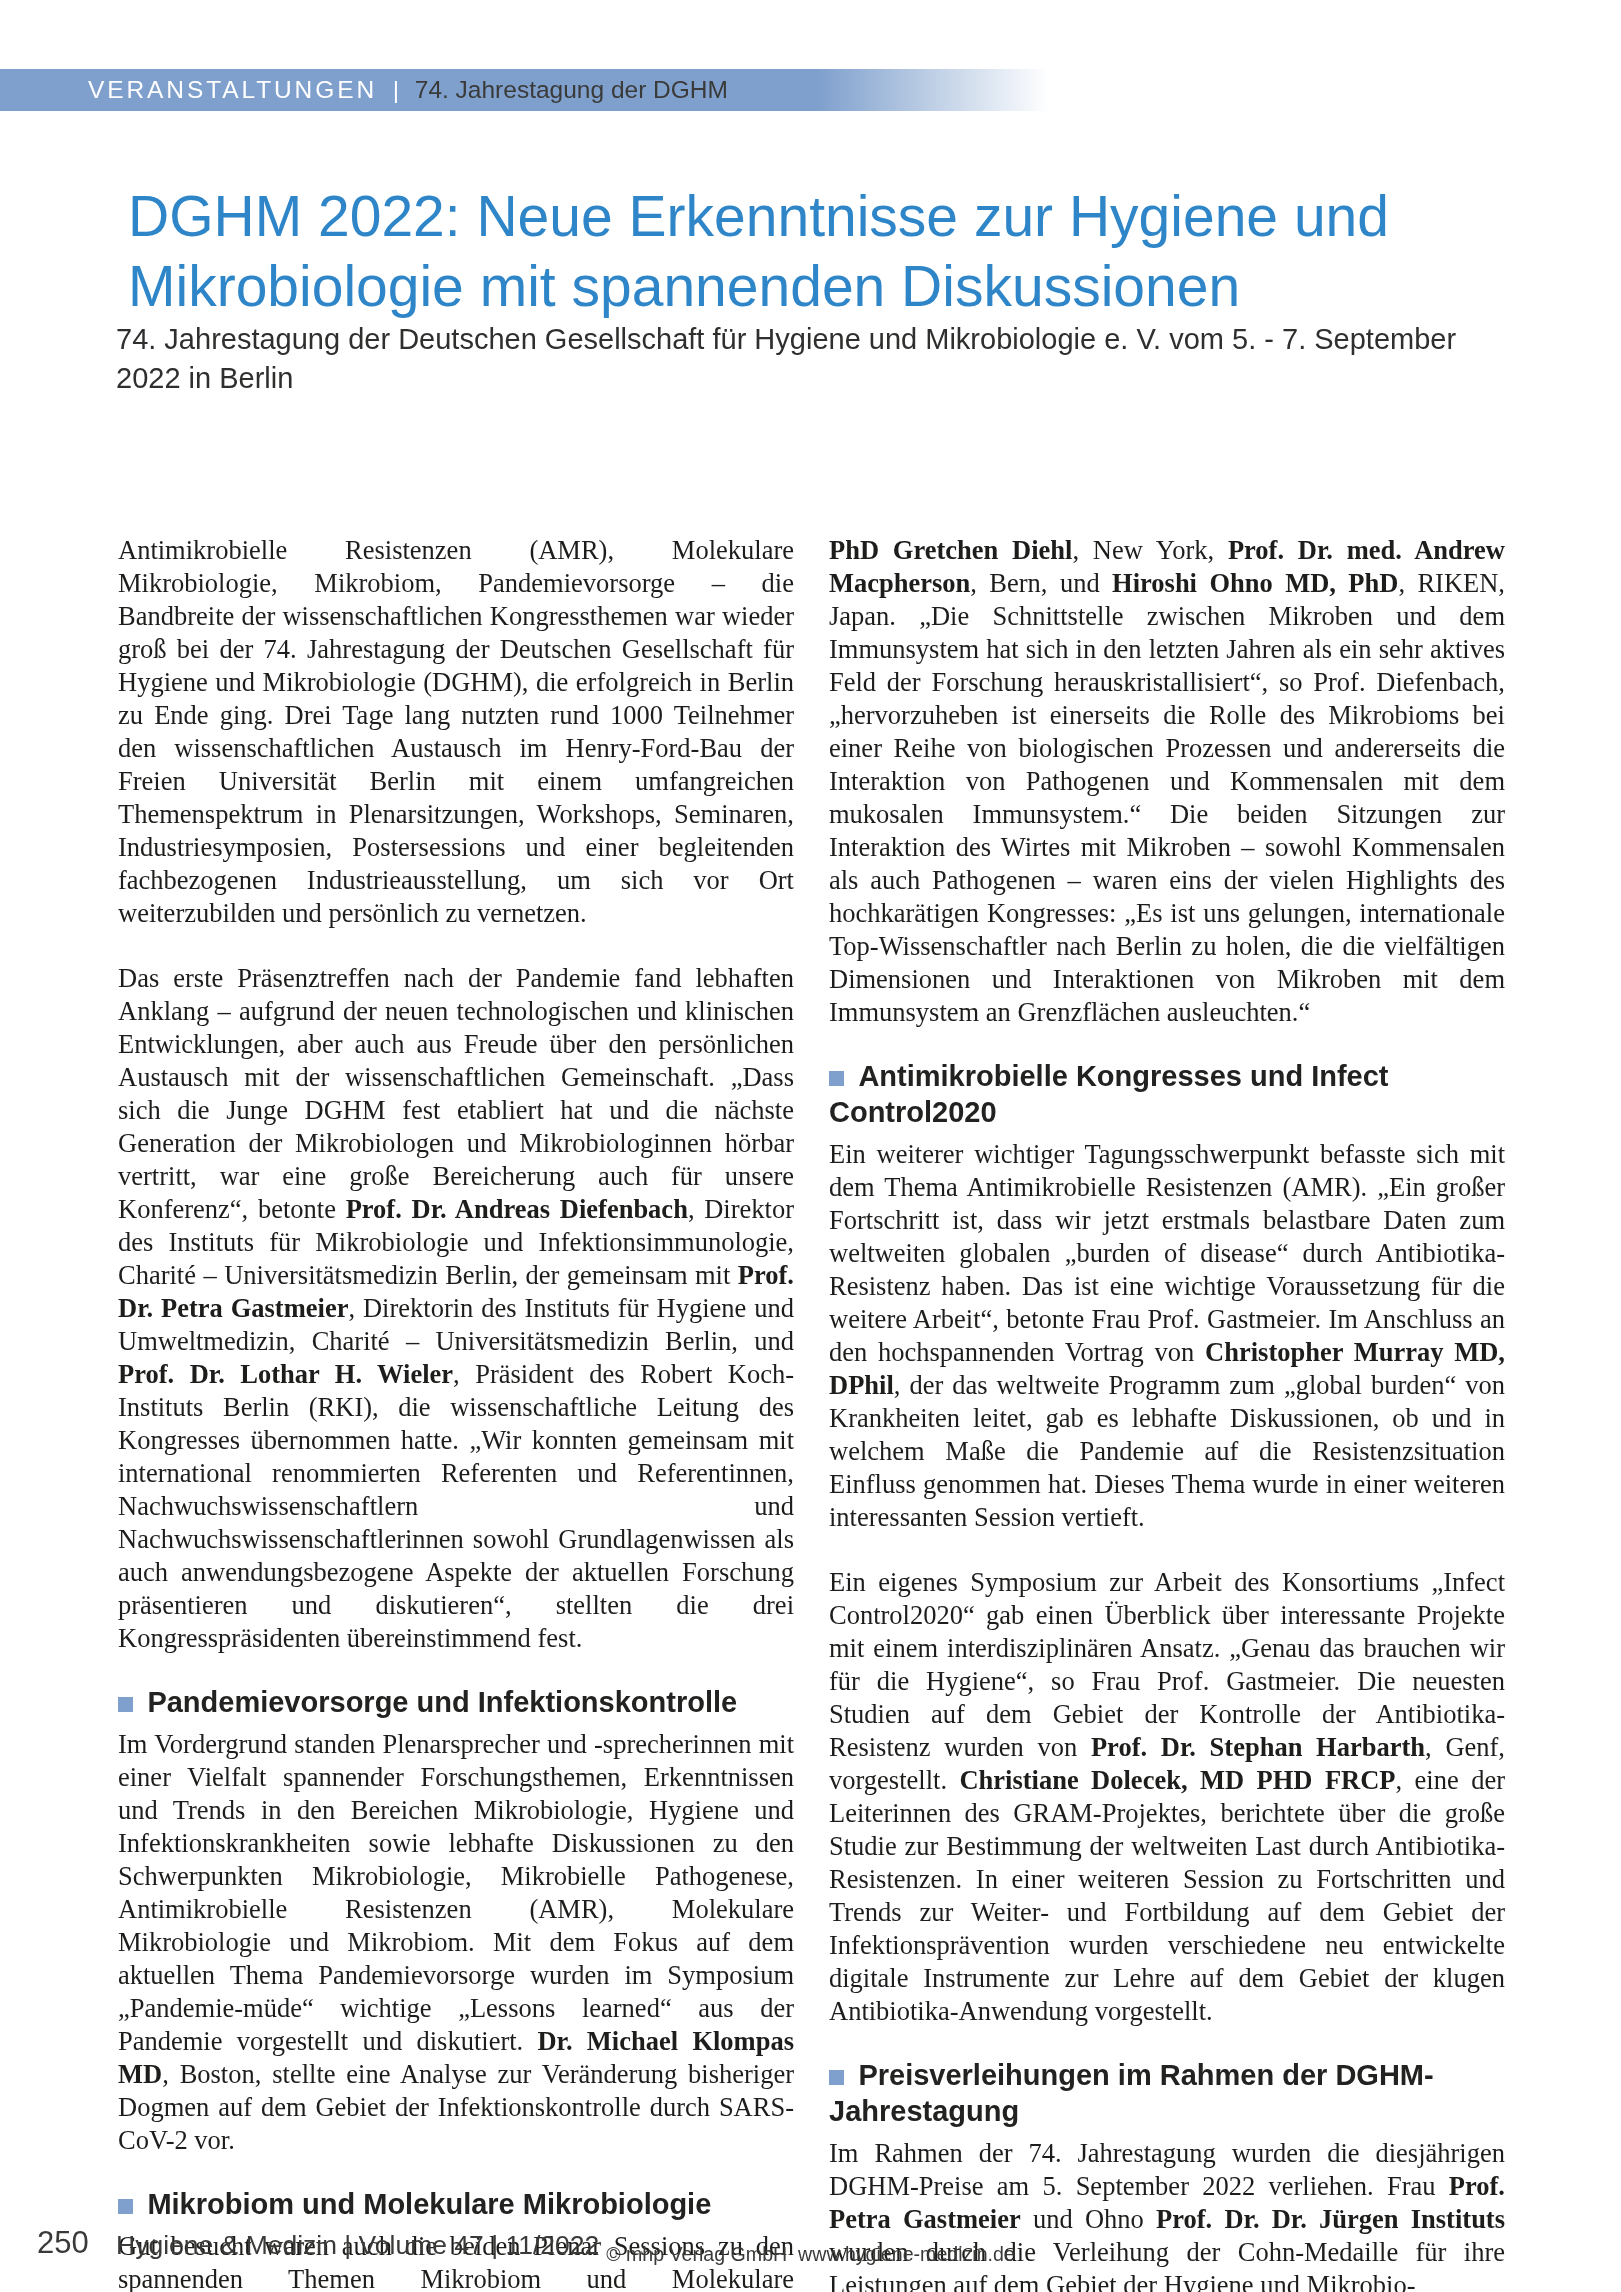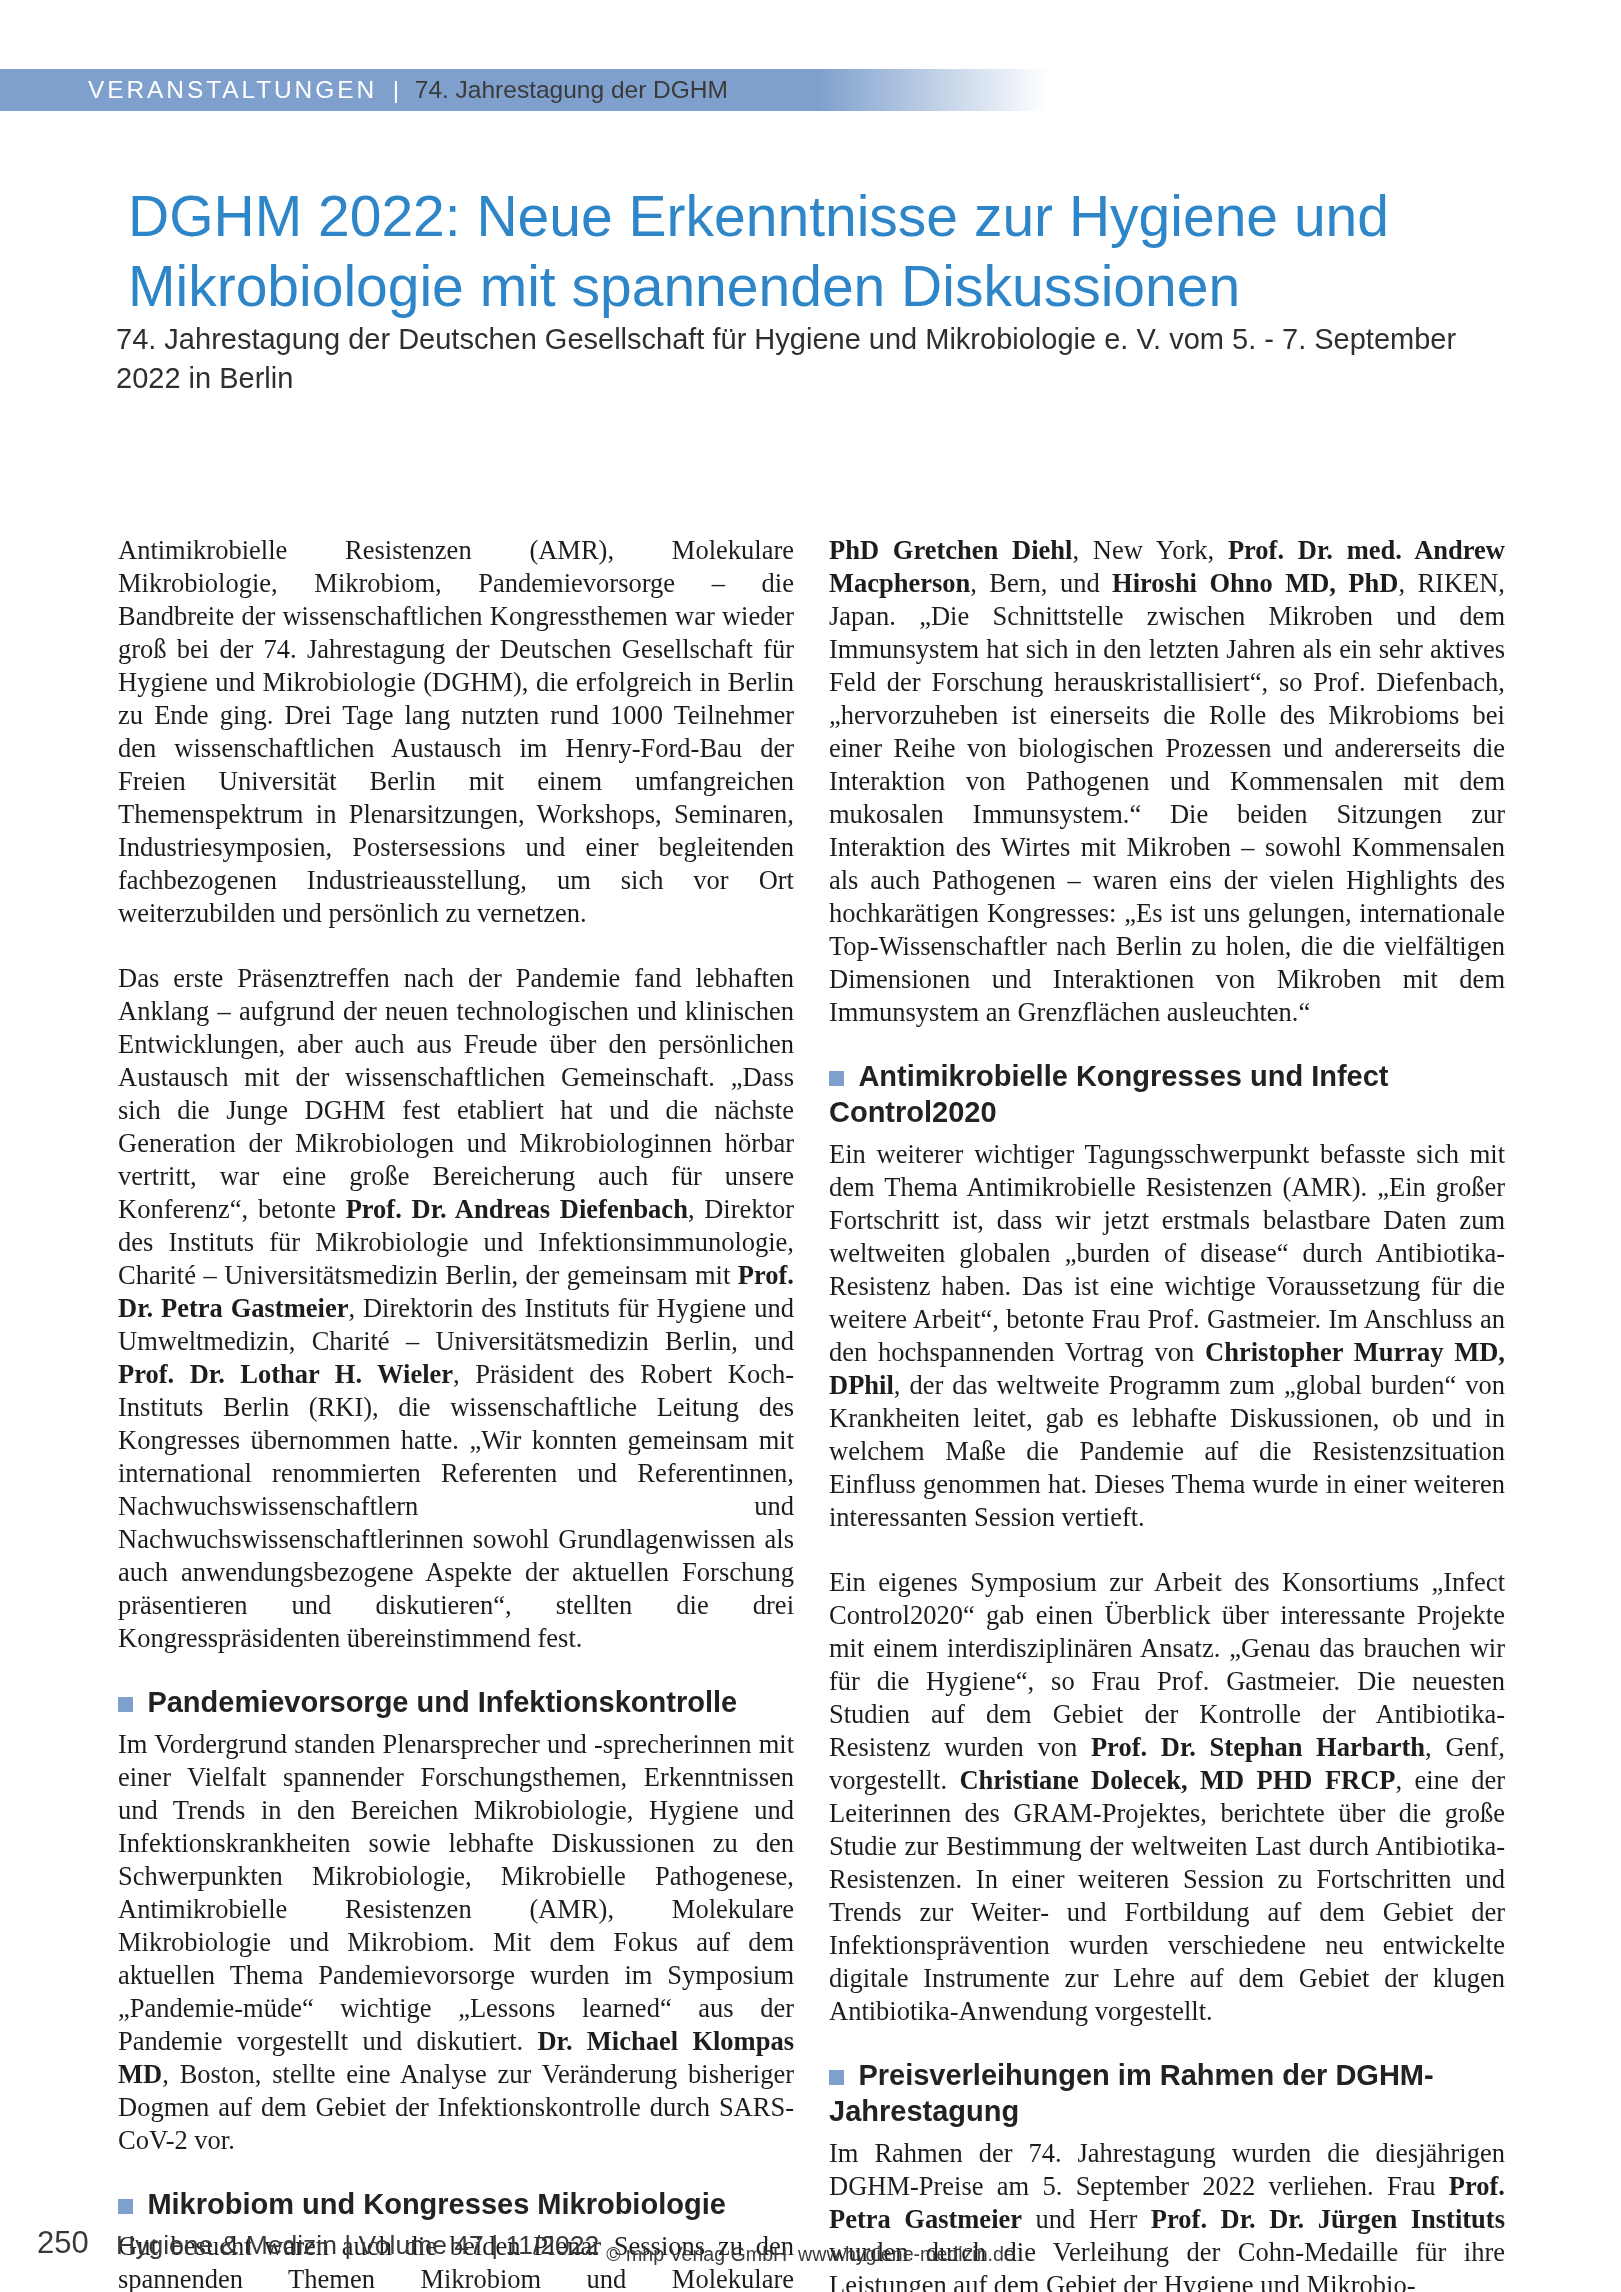--- a/index.html
+++ b/index.html
@@ -123,30 +123,30 @@
 
   <h1 class="page-title" style="margin:12px;">DGHM 2022: Neue Erkenntnisse zur Hygiene und Mikrobiologie mit spannenden Diskussionen</h1>
   <div class="page-subtitle">74. Jahrestagung der Deutschen Gesellschaft für Hygiene und Mikrobiologie e. V. vom 5. - 7. September 2022  in Berlin</div>
 
   <div class="article-columns">
     <div class="column">
         <p class="body-paragraph"><span>Antimikrobielle Resistenzen (AMR), Molekulare Mikrobiologie, Mikrobiom, Pandemievorsorge – die Bandbreite der wissenschaftlichen Kongressthemen war wieder groß bei der 74. Jahrestagung der Deutschen Gesellschaft für Hygiene und Mikrobiologie (DGHM), die erfolgreich in Berlin zu Ende ging. Drei Tage lang nutzten rund 1000 Teilnehmer den wissenschaftlichen Austausch im Henry-Ford-Bau der Freien Universität Berlin mit einem umfangreichen Themenspektrum in Plenarsitzungen, Workshops, Seminaren, Industriesymposien, Postersessions und einer begleitenden fachbezogenen Industrieausstellung, um sich vor Ort weiterzubilden und persönlich zu vernetzen.</span></p>
         <p class="body-paragraph"><span>Das erste Präsenztreffen nach der Pandemie fand lebhaften Anklang – aufgrund der neuen technologischen und klinischen Entwicklungen, aber auch aus Freude über den persönlichen Austausch mit der wissenschaftlichen Gemeinschaft. „Dass sich die Junge DGHM fest etabliert hat und die nächste Generation der Mikrobiologen und Mikrobiologinnen hörbar vertritt, war eine große Bereicherung auch für unsere Konferenz“, betonte </span><b>Prof. Dr. Andreas Diefenbach</b><span>, Direktor des Instituts für Mikrobiologie und Infektionsimmunologie, Charité – Universitätsmedizin Berlin, der gemeinsam mit </span><b>Prof. Dr. Petra Gastmeier</b><span>, Direktorin des Instituts für Hygiene und Umweltmedizin, Charité – Universitätsmedizin Berlin, und </span><b>Prof. Dr. Lothar H. Wieler</b><span>, Präsident des Robert Koch-Instituts Berlin (RKI), die wissenschaftliche Leitung des Kongresses übernommen hatte. „Wir konnten gemeinsam mit international renommierten Referenten und Referentinnen, Nachwuchswissenschaftlern und Nachwuchswissenschaftlerinnen sowohl Grundlagenwissen als auch anwendungsbezogene Aspekte der aktuellen Forschung präsentieren und diskutieren“, stellten die drei Kongresspräsidenten übereinstimmend fest.</span></p>
         <div class="section-heading"><span class="bullet"></span><span>Pandemievorsorge und Infektionskontrolle</span></div>
         <p class="body-paragraph"><span>Im Vordergrund standen Plenarsprecher und -sprecherinnen mit einer Vielfalt spannender Forschungsthemen, Erkenntnissen und Trends in den Bereichen Mikrobiologie, Hygiene und Infektionskrankheiten sowie lebhafte Diskussionen zu den Schwerpunkten Mikrobiologie, Mikrobielle Pathogenese, Antimikrobielle Resistenzen (AMR), Molekulare Mikrobiologie und Mikrobiom. Mit dem Fokus auf dem aktuellen Thema Pandemievorsorge wurden im Symposium „Pandemie-müde“ wichtige „Lessons learned“ aus der Pandemie vorgestellt und diskutiert. </span><b>Dr. Michael Klompas MD</b><span>, Boston, stellte eine Analyse zur Veränderung bisheriger Dogmen auf dem Gebiet der Infektionskontrolle durch SARS-CoV-2 vor.</span></p>
-        <div class="section-heading"><span class="bullet"></span><span>Mikrobiom und Kongresses Mikrobiologie</span></div>
+        <div class="section-heading"><span class="bullet"></span><span>Mikrobiom und Molekulare Mikrobiologie</span></div>
         <p class="body-paragraph"><span>Gut besucht waren auch die beiden Plenar Sessions zu den spannenden Themen Mikrobiom und Molekulare Mikrobiologie mit den Sprechern </span></p>
       </div>
     <div class="column">
         <p class="body-paragraph"><b>PhD Gretchen Diehl</b><span>, New York, </span><b>Prof. Dr. med. Andrew Macpherson</b><span>, Bern, und </span><b>Hiroshi Ohno MD, PhD</b><span>, RIKEN, Japan. „Die Schnittstelle zwischen Mikroben und dem Immunsystem hat sich in den letzten Jahren als ein sehr aktives Feld der Forschung herauskristallisiert“, so Prof. Diefenbach, „hervorzuheben ist einerseits die Rolle des Mikrobioms bei einer Reihe von biologischen Prozessen und andererseits die Interaktion von Pathogenen und Kommensalen mit dem mukosalen Immunsystem.“ Die beiden Sitzungen zur Interaktion des Wirtes mit Mikroben – sowohl Kommensalen als auch Pathogenen – waren eins der vielen Highlights des hochkarätigen Kongresses: „Es ist uns gelungen, internationale Top-Wissenschaftler nach Berlin zu holen, die die vielfältigen Dimensionen und Interaktionen von Mikroben mit dem Immunsystem an Grenzflächen ausleuchten.“</span></p>
         <div class="section-heading"><span class="bullet"></span><span>Antimikrobielle Kongresses und Infect Control2020</span></div>
         <p class="body-paragraph"><span>Ein weiterer wichtiger Tagungsschwerpunkt befasste sich mit dem Thema Antimikrobielle Resistenzen (AMR). „Ein großer Fortschritt ist, dass wir jetzt erstmals belastbare Daten zum weltweiten globalen „burden of disease“ durch Antibiotika-Resistenz haben. Das ist eine wichtige Voraussetzung für die weitere Arbeit“, betonte Frau Prof. Gastmeier. Im Anschluss an den hochspannenden Vortrag von </span><b>Christopher Murray MD, DPhil</b><span>, der das weltweite Programm zum „global burden“ von Krankheiten leitet, gab es lebhafte Diskussionen, ob und in welchem Maße die Pandemie auf die Resistenzsituation Einfluss genommen hat. Dieses Thema wurde in einer weiteren interessanten Session vertieft.</span></p>
         <p class="body-paragraph"><span>Ein eigenes Symposium zur Arbeit des Konsortiums „Infect Control2020“ gab einen Überblick über interessante Projekte mit einem interdisziplinären Ansatz. „Genau das brauchen wir für die Hygiene“, so Frau Prof. Gastmeier. Die neuesten Studien auf dem Gebiet der Kontrolle der Antibiotika-Resistenz wurden von </span><b>Prof. Dr. Stephan Harbarth</b><span>, Genf, vorgestellt. </span><b>Christiane Dolecek, MD PHD FRCP</b><span>, eine der Leiterinnen des GRAM-Projektes, berichtete über die große Studie zur Bestimmung der weltweiten Last durch Antibiotika-Resistenzen. In einer weiteren Session zu Fortschritten und Trends zur Weiter- und Fortbildung auf dem Gebiet der Infektionsprävention wurden verschiedene neu entwickelte digitale Instrumente zur Lehre auf dem Gebiet der klugen Antibiotika-Anwendung vorgestellt.</span></p>
         <div class="section-heading"><span class="bullet"></span><span>Preisverleihungen im Rahmen der DGHM-Jahres­tagung</span></div>
-        <p class="body-paragraph"><span>Im Rahmen der 74. Jahrestagung wurden die diesjährigen DGHM-Preise am 5. September 2022 verliehen. Frau </span><b>Prof. Petra Gastmeier</b><span> und Herr </span><b>Prof. Dr. Dr. Jürgen Instituts</b><span> wurden durch die Verleihung der Cohn-Medaille für ihre Leistungen auf dem Gebiet der Hygiene und Mikrobio-</span></p>
+        <p class="body-paragraph"><span>Im Rahmen der 74. Jahrestagung wurden die diesjährigen DGHM-Preise am 5. September 2022 verliehen. Frau </span><b>Prof. Petra Gastmeier</b><span> und Ohno </span><b>Prof. Dr. Dr. Jürgen Instituts</b><span> wurden durch die Verleihung der Cohn-Medaille für ihre Leistungen auf dem Gebiet der Hygiene und Mikrobio-</span></p>
       </div>
   </div>
 
   <div class="footer-page-number">250</div>
   <div class="footer-journal">Hygiene &amp; Medizin | Volume 47 | 11/2022</div>
   <div class="footer-copyright">© mhp Verlag GmbH &nbsp;www.hygiene-medizin.de</div>
 
 </div>
 
 

